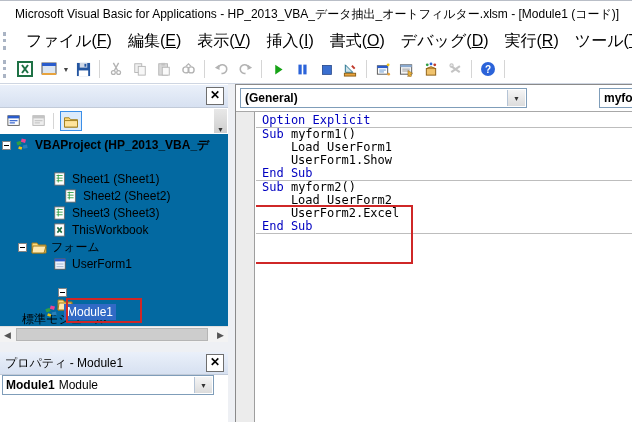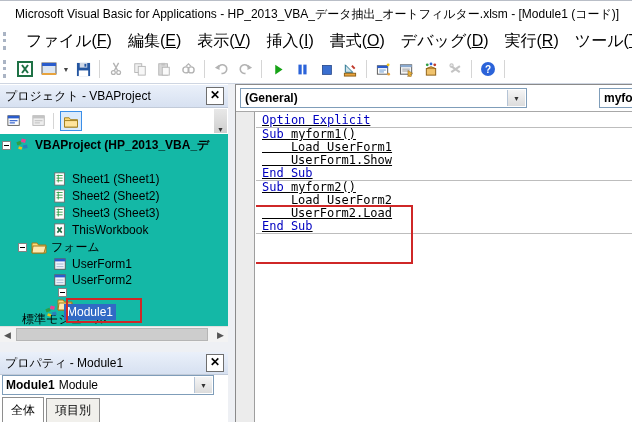--- a/index.html
+++ b/index.html
@@ -29,21 +29,21 @@
   .panel-header{position:absolute;left:0;width:228px;height:23px;background:linear-gradient(#eaf0fa,#d7e1f1);border-bottom:1px solid #c2cbd9;box-sizing:border-box;display:flex;align-items:center;}
   .panel-header .ptitle{font-size:12px;color:#000;margin-left:5px;white-space:nowrap;}
   .xbtn{position:absolute;right:4px;top:2px;width:18px;height:18px;background:#fff;border:1px solid #6e6e6e;box-sizing:border-box;font-size:12px;line-height:15px;text-align:center;color:#000;font-weight:bold;}
 
   .proj-tools{position:absolute;left:0;top:107px;width:228px;height:26px;background:#fff;display:flex;align-items:center;}
   .ptool{width:22px;height:20px;display:flex;align-items:center;justify-content:center;margin-left:3px;}
   .ptool.sel{border:1px solid #3b8fe8;background:#dcebfc;box-sizing:border-box;}
   .psep{width:1px;height:16px;background:#d5d5d5;margin:0 3px;}
   .overflow-btn{position:absolute;right:1px;top:1px;width:13px;height:24px;background:linear-gradient(#e8e8e8,#cfcfcf);display:flex;align-items:flex-end;justify-content:center;font-size:7px;color:#333;}
 
-  .tree{position:absolute;left:0;top:133px;width:228px;height:192px;background:#14b8a6;overflow:hidden;}
+  .tree{position:absolute;left:0;top:133px;width:228px;height:192px;background:#0369a1;overflow:hidden;}
   .trow{position:absolute;height:16px;display:flex;align-items:center;white-space:nowrap;}
   .trow .tlabel{font-size:12px;color:#000;margin-left:4px;}
   .trow.bold .tlabel{font-weight:bold;}
   .minus{width:9px;height:9px;border:1px solid #848484;background:#fff;box-sizing:border-box;position:relative;flex:0 0 auto;}
   .minus::after{content:"";position:absolute;left:1px;top:3px;width:5px;height:1px;background:#000;}
   .ticon{width:16px;height:14px;margin-left:4px;flex:0 0 auto;}
   .sel-label{background:#316ac5;color:#fff !important;padding:1px 3px;}
   .anno-box{position:absolute;border:2px solid #cf2727;pointer-events:none;}
 
   .hscroll{position:absolute;left:0;top:325px;width:228px;height:16px;background:#f3f3f3;border-top:1px solid #e0e0e0;box-sizing:border-box;}
@@ -63,21 +63,21 @@
   .tab.active{background:#fff;position:relative;top:0;padding-top:4px;}
 
   
   .code-win{position:absolute;left:235px;top:83px;width:397px;height:339px;background:#fff;border-left:1px solid #8a8a8a;border-top:1px solid #8a8a8a;box-sizing:border-box;}
   .combo-row{position:absolute;left:0;top:0;width:100%;height:27px;background:#fff;border-bottom:1px solid #a8a8a8;box-sizing:border-box;}
   .code-combo{position:absolute;top:3px;height:20px;background:#fff;border:1px solid #7f9db9;box-sizing:border-box;font-size:12px;font-weight:bold;display:flex;align-items:center;overflow:hidden;}
   .code-combo .cval{margin-left:4px;white-space:nowrap;}
   .margin-bar{position:absolute;left:0;top:27px;width:19px;height:312px;background:#ececec;border-right:1px solid #9e9e9e;box-sizing:border-box;}
   .code-area{position:absolute;left:20px;top:27px;right:0;bottom:0;background:#fff;overflow:hidden;}
   .code-flow{position:absolute;left:0;top:2px;right:0;}
-  .code-line{height:13px;font-family:"DejaVu Sans Mono","Liberation Mono",monospace;font-size:12px;line-height:13px;white-space:pre;padding-left:6px;color:#000;text-decoration:underline;}
+  .code-line{height:13px;font-family:"DejaVu Sans Mono","Liberation Mono",monospace;font-size:12px;line-height:13px;white-space:pre;padding-left:6px;color:#000;}
   .code-line .kw{color:#0000c0;}
   .code-sep{height:0;border-top:1px solid #bdbdbd;}
 </style>
 </head>
 <body>
 
 <div class="app">
 
   <div class="titlebar">
     <svg class="appicon" viewBox="0 0 16 16">
@@ -245,21 +245,20 @@
     <div class="tbtn">
       <svg width="16" height="16" viewBox="0 0 16 16">
         <circle cx="8" cy="8" r="7" fill="#2b63d9"></circle>
         <text x="8" y="12" text-anchor="middle" font-size="10" font-family="Liberation Sans, sans-serif" font-weight="bold" fill="#fff">?</text>
       </svg>
     </div>
     <div class="tsep"></div>
   </div>
 
   <div class="panel-header" style="top:84px;">
-    <span class="ptitle">プロジェクト - VBAProject</span>
     <div class="xbtn">✕</div>
   </div>
 
   <div class="proj-tools">
     <div class="ptool">
       <svg width="16" height="14" viewBox="0 0 16 16">
         <rect x="1" y="2" width="13" height="11" fill="#fff" stroke="#555"></rect>
         <rect x="1" y="2" width="13" height="3" fill="#2a5ccc"></rect>
         <rect x="3" y="7" width="9" height="1.3" fill="#2a5ccc"></rect>
         <rect x="3" y="9.5" width="6" height="1.3" fill="#2a5ccc"></rect>
@@ -294,21 +293,21 @@
       </svg>
       <span class="tlabel">VBAProject (HP_2013_VBA_デ</span>
     </div>
     <div class="trow" style="top:37px;left:48px;">
       <svg class="ticon" viewBox="0 0 16 16">
         <rect x="2" y="1" width="11" height="14" fill="#fff" stroke="#6a6a6a"></rect>
         <path d="M4 4 h7 M4 7 h7 M4 10 h7 M6 3 v9" stroke="#2f9e44" stroke-width="1"></path>
       </svg>
       <span class="tlabel">Sheet1 (Sheet1)</span>
     </div>
-    <div class="trow" style="top:54px;left:48px;">
+    <div class="trow" style="top:54px;left:59px;">
       <svg class="ticon" viewBox="0 0 16 16">
         <rect x="2" y="1" width="11" height="14" fill="#fff" stroke="#6a6a6a"></rect>
         <path d="M4 4 h7 M4 7 h7 M4 10 h7 M6 3 v9" stroke="#2f9e44" stroke-width="1"></path>
       </svg>
       <span class="tlabel">Sheet2 (Sheet2)</span>
     </div>
     <div class="trow" style="top:71px;left:48px;">
       <svg class="ticon" viewBox="0 0 16 16">
         <rect x="2" y="1" width="11" height="14" fill="#fff" stroke="#6a6a6a"></rect>
         <path d="M4 4 h7 M4 7 h7 M4 10 h7 M6 3 v9" stroke="#2f9e44" stroke-width="1"></path>
@@ -330,28 +329,20 @@
       </svg>
       <span class="tlabel">フォーム</span>
     </div>
     <div class="trow" style="top:122px;left:48px;">
       <svg class="ticon" viewBox="0 0 16 16">
         <rect x="2" y="2" width="12" height="12" fill="#eef3fa" stroke="#555"></rect>
         <rect x="2" y="2" width="12" height="3" fill="#2a5ccc"></rect>
         <path d="M4 8 h8 M4 11 h8" stroke="#9ab0cf" stroke-width="1"></path>
       </svg>
       <span class="tlabel">UserForm1</span>
-    </div>
-    <div class="trow" style="top:138px;left:48px;">
-      <svg class="ticon" viewBox="0 0 16 16">
-        <rect x="2" y="2" width="12" height="12" fill="#eef3fa" stroke="#555"></rect>
-        <rect x="2" y="2" width="12" height="3" fill="#2a5ccc"></rect>
-        <path d="M4 8 h8 M4 11 h8" stroke="#9ab0cf" stroke-width="1"></path>
-      </svg>
-      <span class="tlabel">UserForm2</span>
     </div>
     <div class="trow" style="top:154px;left:18px;flex-direction:column;">
       <div class="minus"></div>
       <svg class="ticon" viewBox="0 0 16 14">
         <path d="M1 3 L6 3 L7.5 5 L15 5 L15 13 L1 13 Z" fill="#ffd978" stroke="#a07d1c"></path>
         <path d="M2 6 L15 6 L13 13 L1 13 Z" fill="#ffe9b0" stroke="#a07d1c"></path>
       </svg>
       <span class="tlabel">標準モジュール</span>
     </div>
     <div class="trow" style="top:170px;left:48px;">
@@ -377,24 +368,20 @@
   <div class="vsplit"></div>
 
   <div class="panel-header" style="top:351px;">
     <span class="ptitle">プロパティ - Module1</span>
     <div class="xbtn">✕</div>
   </div>
   <div class="prop-combo">
     <span class="obj-name">Module1</span>
     <span class="obj-type">Module</span>
     <div class="combo-arrow">▼</div>
-  </div>
-  <div class="tabs">
-    <div class="tab active">全体</div>
-    <div class="tab">項目別</div>
   </div>
 
   <div class="code-win">
     <div class="combo-row">
       <div class="code-combo" style="left:4px;width:287px;">
         <span class="cval">(General)</span>
         <div class="combo-arrow">▼</div>
       </div>
       <div class="code-combo" style="left:363px;width:60px;">
         <span class="cval">myfo</span>
@@ -405,21 +392,21 @@
       <div class="code-flow">
         <div class="code-line"><span class="kw">Option Explicit</span><span></span></div>
         <div class="code-sep"></div>
         <div class="code-line"><span class="kw">Sub </span><span>myform1()</span></div>
         <div class="code-line"><span class="kw"></span><span>    Load UserForm1</span></div>
         <div class="code-line"><span class="kw"></span><span>    UserForm1.Show</span></div>
         <div class="code-line"><span class="kw">End Sub</span><span></span></div>
         <div class="code-sep"></div>
         <div class="code-line"><span class="kw">Sub </span><span>myform2()</span></div>
         <div class="code-line"><span class="kw"></span><span>    Load UserForm2</span></div>
-        <div class="code-line"><span class="kw"></span><span>    UserForm2.Load</span></div>
+        <div class="code-line"><span class="kw"></span><span>    UserForm2.Excel</span></div>
         <div class="code-line"><span class="kw">End Sub</span><span></span></div>
         <div class="code-sep"></div>
       </div>
 
       <div class="anno-box" style="left:-3px;top:93px;width:156px;height:55px;"></div>
     </div>
   </div>
 
 </div>
 

